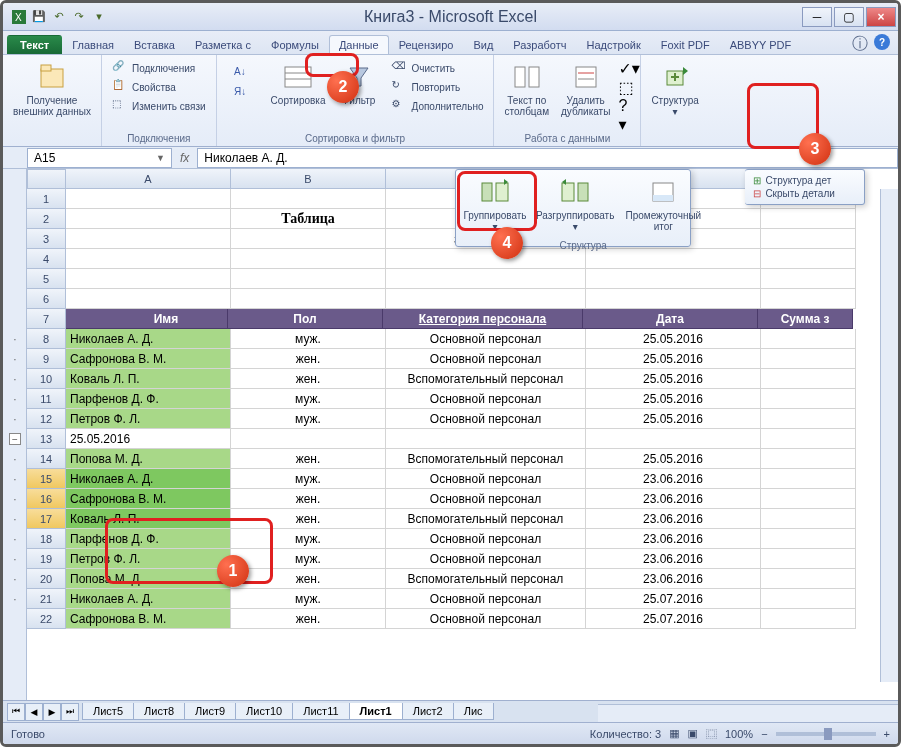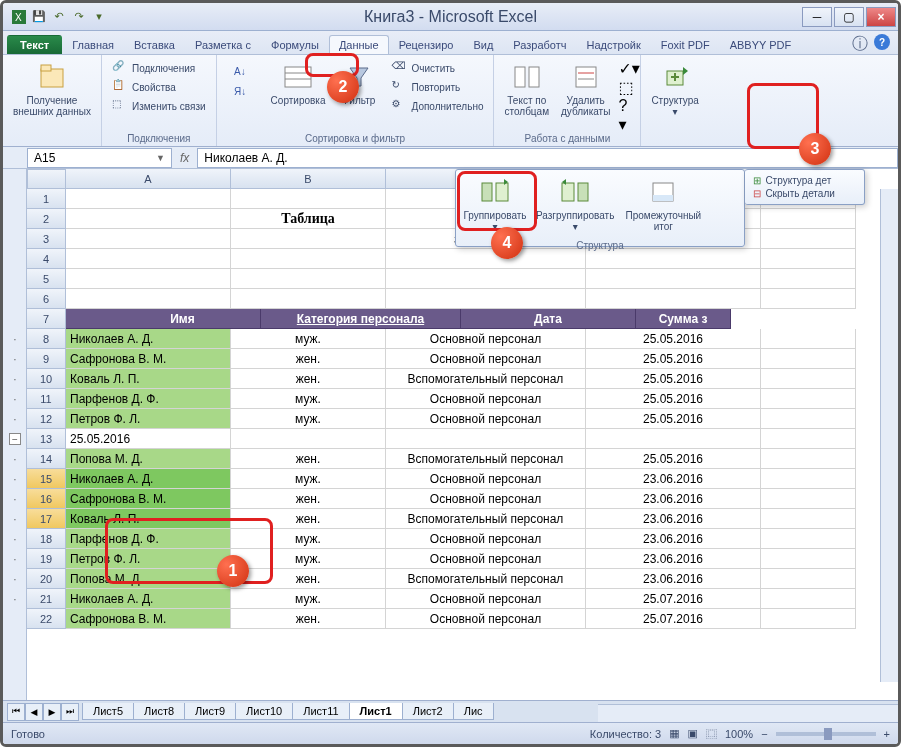--- a/index.html
+++ b/index.html
@@ -233,21 +233,21 @@
   <div class="namebox">
       <span>A15</span>
       <span style="font-size:9px;color:#666">▼</span>
     </div>
   <span class="fx-label">fx</span>
   <div class="formula-bar">
       <span>Николаев А. Д.</span>
     </div>
 </div>
 
-<div class="dropdown-panel" style="left:452px;top:166px;width:290px;height:78px;display:flex">
+<div class="dropdown-panel" style="left:452px;top:166px;width:236px;height:78px;display:flex">
   <div style="display:flex;flex:1;flex-direction:column">
     <div style="display:flex;flex:1;padding:4px 2px">
       <div class="big-btn" style="min-width:74px">
         <div class="big-btn-icon">
             <svg width="30" height="26">
               <rect x="2" y="4" width="10" height="18" fill="#c8e0b8" stroke="#5a8a3a"></rect>
               <rect x="16" y="4" width="12" height="18" fill="#dff0d0" stroke="#5a8a3a"></rect>
               <path d="M24 0 L28 3 L24 6" fill="#3a8a3a"></path>
             </svg>
           </div>
@@ -346,21 +346,22 @@
       <div class="row">
         <div class="row-h">6</div>
         <div class="cell" style="width: 165px;"></div>
         <div class="cell" style="width: 155px;"></div>
         <div class="cell" style="width: 200px;"></div>
         <div class="cell" style="width: 175px;"></div>
         <div class="cell" style="width: 95px;"></div>
       </div>
       <div class="row">
         <div class="row-h">7</div>
-        <div class="cell header-cell" style="width: 195px; padding-left: 43px;">Имя</div>
+        <div class="cell header-cell" style="width: 162px; padding-left: 43px;">Имя</div>
+        <div class="cell header-cell" style="width: 155px;">Пол</div>
         <div class="cell header-cell" style="width: 200px; text-decoration: underline;">Категория персонала</div>
         <div class="cell header-cell" style="width: 175px;">Дата</div>
         <div class="cell header-cell" style="width: 95px;">Сумма з</div>
       </div>
       <div class="row">
         <div class="row-h">8</div>
         <div class="cell green-cell" style="width: 165px;">Николаев А. Д.</div>
         <div class="cell" style="width: 155px; justify-content: center;">муж.</div>
         <div class="cell" style="width: 200px; justify-content: center;">Основной персонал</div>
         <div class="cell" style="width: 175px; justify-content: center;">25.05.2016</div>

